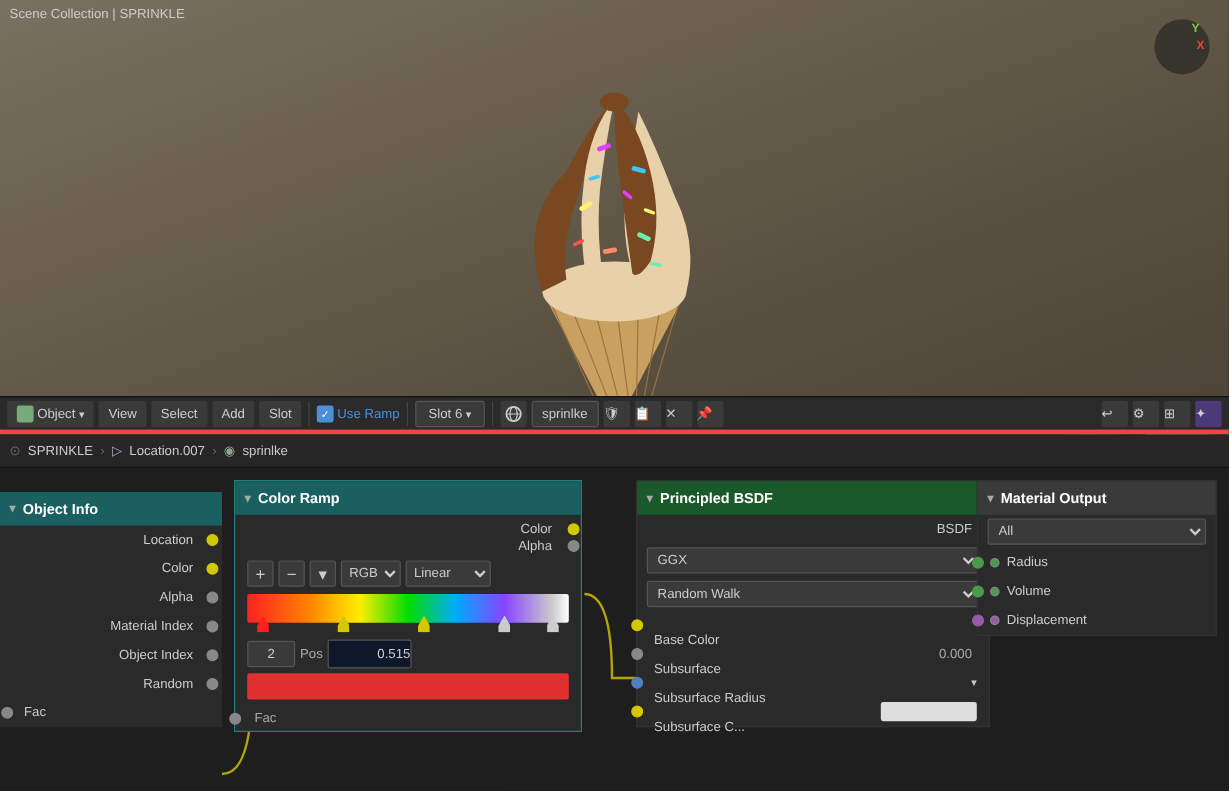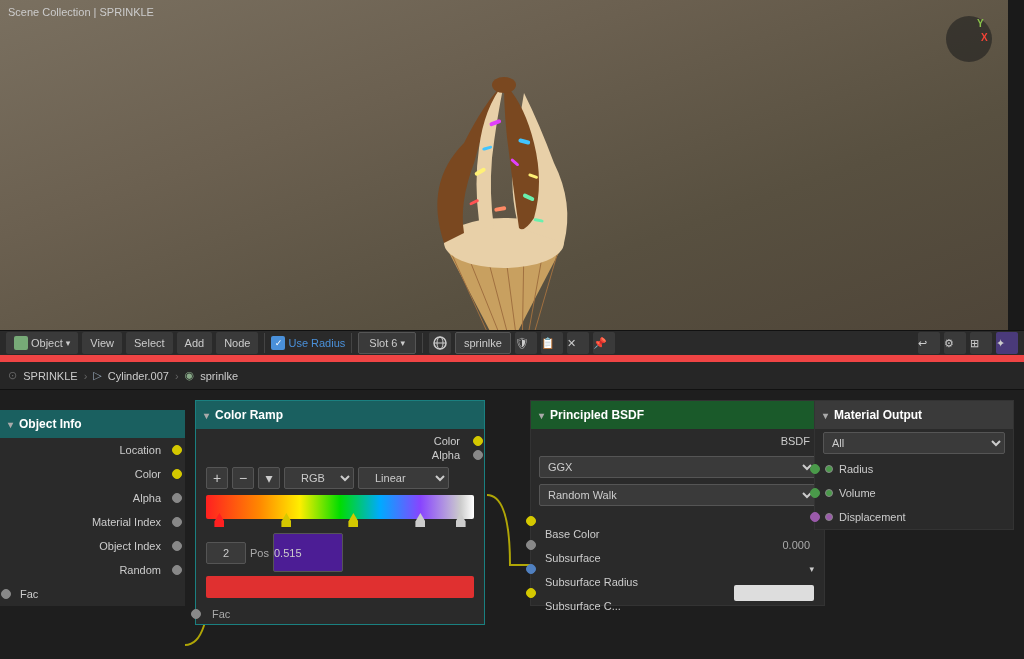--- a/index.html
+++ b/index.html
@@ -1,21 +1,21 @@
 <!DOCTYPE html>
 <html><head>
   <meta charset="utf-8">
   <style>
     * { margin: 0; padding: 0; box-sizing: border-box; }
     body { width: 1024px; height: 659px; overflow: hidden; background: #1a1a1a; font-family: 'Segoe UI', Arial, sans-serif; font-size: 12px; color: #ccc; }
 
     
     #viewport {
       position: absolute;
-      top: 0; left: 0; right: 16px;
+      top: 0; left: 0; right: 0;
       height: 426px;
       background: linear-gradient(160deg, #7a7060 0%, #6b6050 30%, #585040 60%, #4a4035 100%);
       overflow: hidden;
     }
 
     #viewport-title {
       position: absolute;
       top: 6px; left: 8px;
       font-size: 11px;
       color: #ccc;
@@ -50,21 +50,21 @@
       background: radial-gradient(circle at 35% 35%, #fff, #bbb, #888);
     }
 
     
     #toolbar {
       position: absolute;
       top: 330px; left: 0; right: 0;
       height: 32px;
       background: #2a2a2a;
       border-top: 1px solid #111;
-      border-bottom: 7px solid #ef4444;
+      border-bottom: 4px solid #ef4444;
       display: flex;
       align-items: center;
       padding: 0 6px;
       gap: 4px;
     }
 
     .toolbar-btn {
       background: #3a3a3a;
       border: none;
       color: #ccc;
@@ -232,21 +232,21 @@
       align-items: center;
       justify-content: center;
     }
 
     .cr-dropdown {
       background: #3a3a3a;
       border: 1px solid #555;
       color: #ccc;
       font-size: 11px;
       height: 22px;
-      padding: 0 12px;
+      padding: 0 2px;
       border-radius: 2px;
       cursor: pointer;
     }
 
     .color-ramp-bar {
       width: 100%;
       height: 24px;
       border-radius: 2px;
       background: linear-gradient(to right, #ff0000, #ff8800, #ffff00, #00ff00, #00ffff, #0000ff);
       position: relative;
@@ -276,26 +276,26 @@
       color: #ccc;
       width: 40px; height: 22px;
       font-size: 11px;
       text-align: center;
       border-radius: 2px;
     }
 
     .cr-label { font-size: 11px; color: #aaa; }
 
     .cr-pos-input {
-      background: #4c1d95;
+      background: #0f172a;
       border: 1px solid #555;
       color: #ccc;
-      width: 70px; height: 39px;
-      font-size: 11px;
-      text-align: left;
+      width: 70px; height: 24px;
+      font-size: 11px;
+      text-align: right;
       border-radius: 2px;
     }
 
     .cr-color-preview {
       width: 100%;
       height: 22px;
       background: #e03030;
       border-radius: 2px;
       margin-top: 4px;
     }
@@ -454,28 +454,28 @@
   <button class="toolbar-btn">
     <span>View</span>
   </button>
   <button class="toolbar-btn">
     <span>Select</span>
   </button>
   <button class="toolbar-btn">
     <span>Add</span>
   </button>
   <button class="toolbar-btn">
-    <span>Node</span>
+    <span>Slot</span>
   </button>
 
   <div class="toolbar-sep"></div>
 
   <label class="use-nodes-check">
     <div class="checkmark-blue">✓</div>
-    <span>Use Radius</span>
+    <span>Use Ramp</span>
   </label>
 
   <div class="toolbar-sep"></div>
 
   <div class="toolbar-slot">
     <span>Slot 6</span>
     <span style="font-size:9px;">▾</span>
   </div>
 
   <div class="toolbar-sep"></div>
@@ -503,21 +503,21 @@
   <button class="toolbar-btn" style="width:22px;height:22px;padding:0;">⚙</button>
   <button class="toolbar-btn" style="width:22px;height:22px;padding:0;">⊞</button>
   <button class="toolbar-btn" style="width:22px;height:22px;padding:0;background:#4a3a7a;">✦</button>
 </div>
 
 <div id="breadcrumb">
   <span style="color:#666;">⊙</span>
   <span style="cursor:pointer;">SPRINKLE</span>
   <span class="breadcrumb-sep">›</span>
   <span style="color:#9ab;">▷</span>
-  <span style="cursor:pointer;">Cylinder.007</span>
+  <span style="cursor:pointer;">Location.007</span>
   <span class="breadcrumb-sep">›</span>
   <span style="color:#8a8;">◉</span>
   <span style="cursor:pointer;">sprinlke</span>
 </div>
 
 <div id="node-area">
 
   <svg id="connections-svg">
 
     <path d="M185,255 Q210,255 210,180 Q210,105 200,105" stroke="#d4c800" stroke-width="2" fill="none" opacity="0.8"></path>

